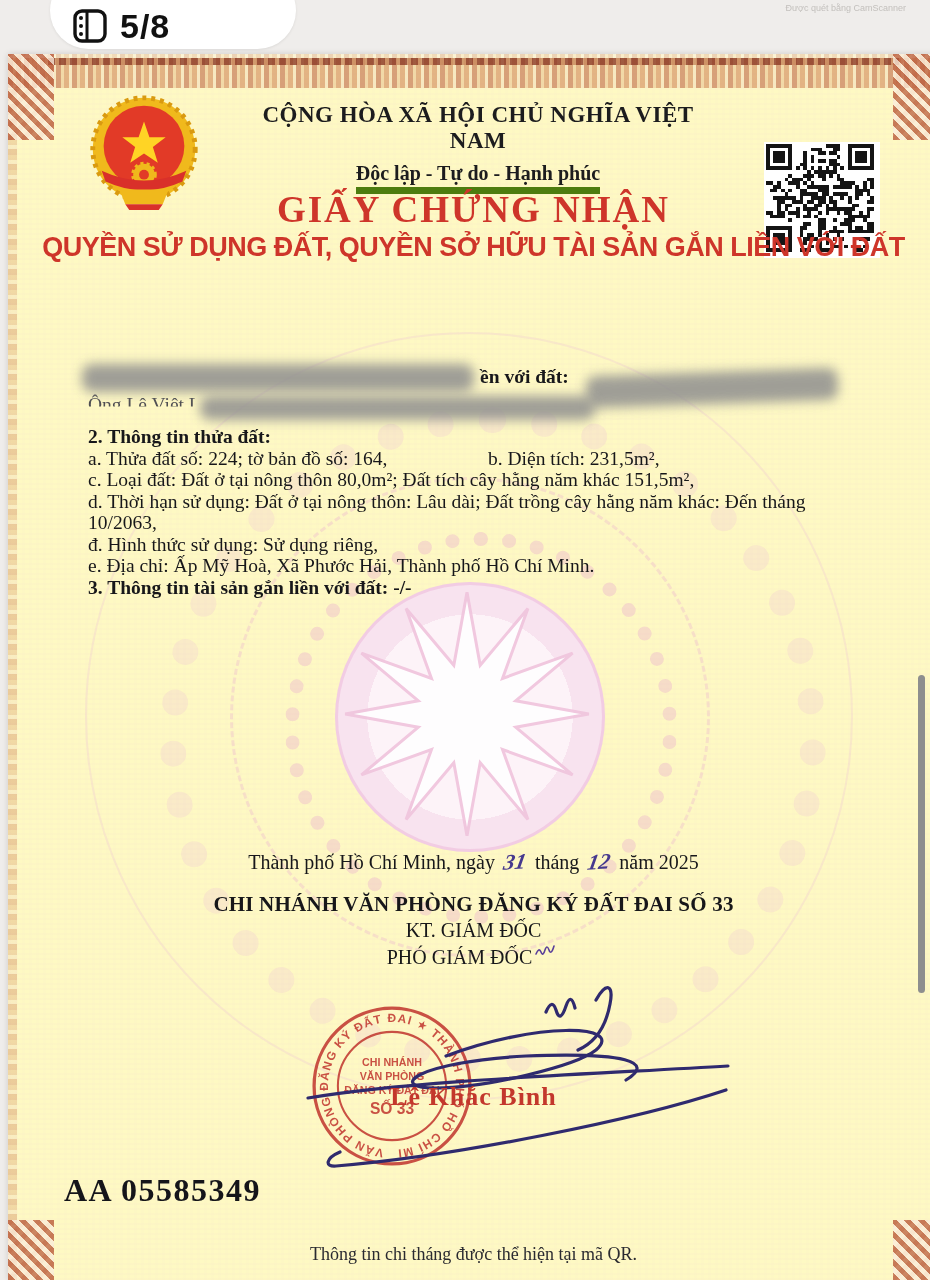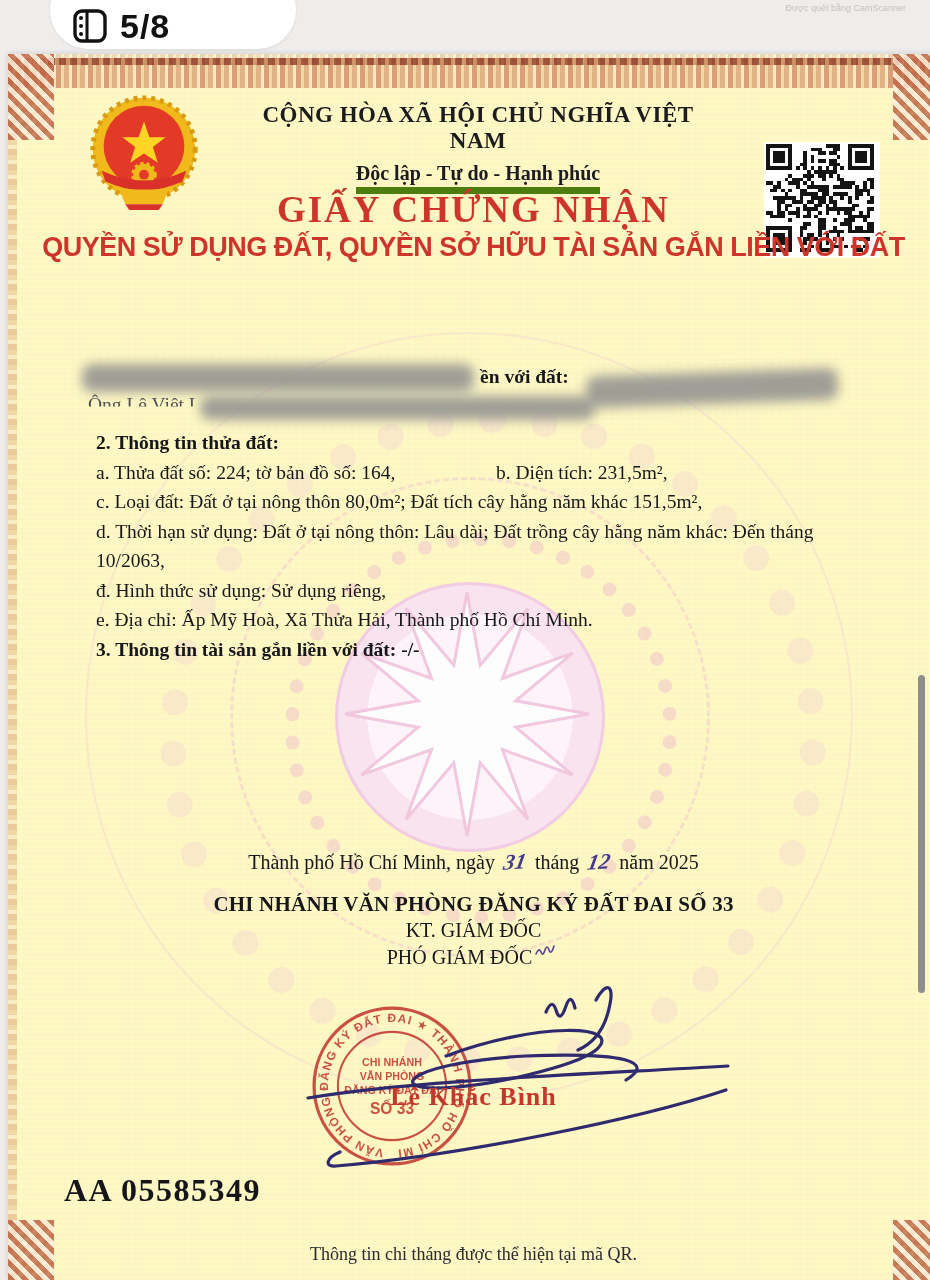--- a/index.html
+++ b/index.html
@@ -72,21 +72,21 @@
               font-size:19.5px;line-height:21.5px;}
   .body-block .bold{font-weight:700;}
   .blurzone{position:relative;height:58px;margin-bottom:2px;}
   .smudge{position:absolute;background:#8f8f8f;filter:blur(6px);opacity:.85;border-radius:10px;}
   .smA{left:-6px;top:-2px;width:392px;height:28px;}
   .smB{left:498px;top:6px;width:252px;height:32px;transform:rotate(-2deg);}
   .smC{left:112px;top:30px;width:395px;height:24px;}
   .frag1{position:absolute;left:392px;top:0;font-weight:700;}
   .frag2{position:absolute;left:0px;top:28px;color:#3c3c46;opacity:.9;
          clip-path:inset(0 0 42% 0);filter:blur(.4px);}
-  .line{margin:8px;}
+  .line{margin:0;}
   .line-ab{position:relative;}
   .span-b{position:absolute;left:400px;top:0;}
 
   
   .sign-block{position:absolute;left:0;top:795px;width:100%;text-align:center;color:#17171a;}
   .date-line{font-size:20px;}
   .hand{font-style:italic;font-weight:700;color:#46398e;display:inline-block;
         transform:skewX(-14deg) rotate(-4deg);font-size:22px;margin:0 4px;}
   .office-line{font-weight:700;font-size:21px;margin-top:17px;letter-spacing:.2px;}
   .role-line{font-weight:400;font-size:20px;margin-top:2px;}
@@ -545,21 +545,21 @@
       </div>
       <div class="line bold">2. Thông tin thửa đất:</div>
       <div class="line line-ab">
         <span>a. Thửa đất số: 224; tờ bản đồ số: 164,</span>
         <span class="span-b">b. Diện tích: 231,5m²,</span>
       </div>
       <div class="line">c. Loại đất: Đất ở tại nông thôn 80,0m²; Đất tích cây hằng năm khác 151,5m²,</div>
       <div class="line">d. Thời hạn sử dụng: Đất ở tại nông thôn: Lâu dài; Đất trồng cây hằng năm khác: Đến tháng</div>
       <div class="line">10/2063,</div>
       <div class="line">đ. Hình thức sử dụng: Sử dụng riêng,</div>
-      <div class="line">e. Địa chỉ: Ấp Mỹ Hoà, Xã Thửa Hải, Thành phố Hồ Chí Minh.</div>
+      <div class="line">e. Địa chỉ: Ấp Mỹ Hoà, Xã Phước Hải, Thành phố Hồ Chí Minh.</div>
       <div class="line bold">3. Thông tin tài sản gắn liền với đất: -/-</div>
     </div>
 
     <div class="sign-block">
       <div class="date-line">
         <span>Thành phố Hồ Chí Minh, ngày</span>
         <span class="hand">31</span>
         <span>tháng</span>
         <span class="hand">12</span>
         <span>năm 2025</span>

